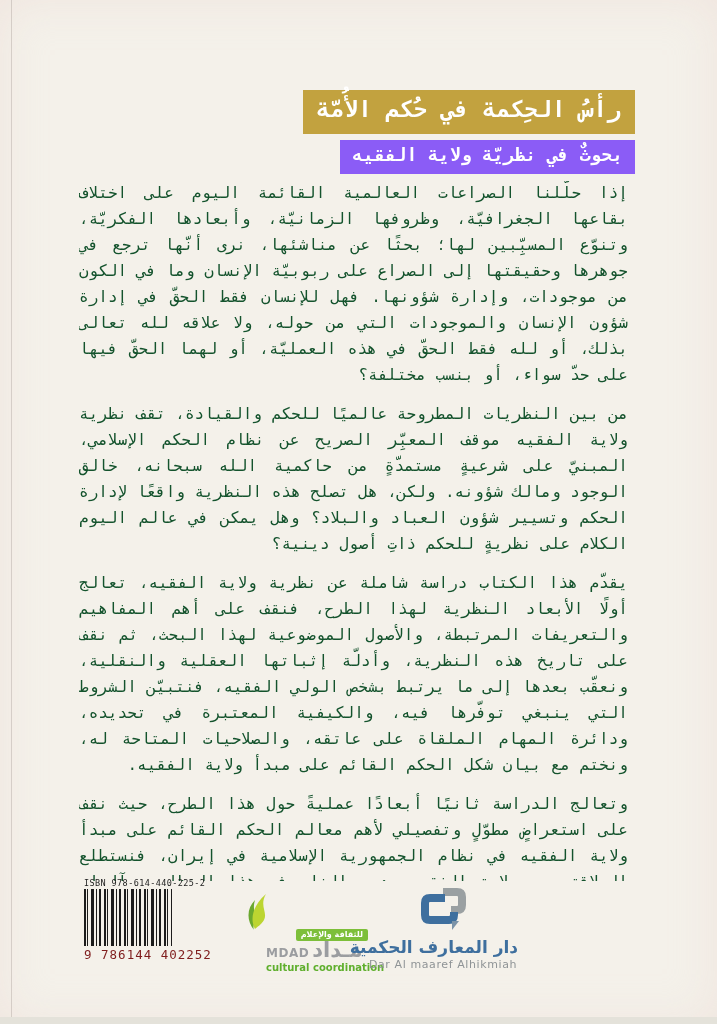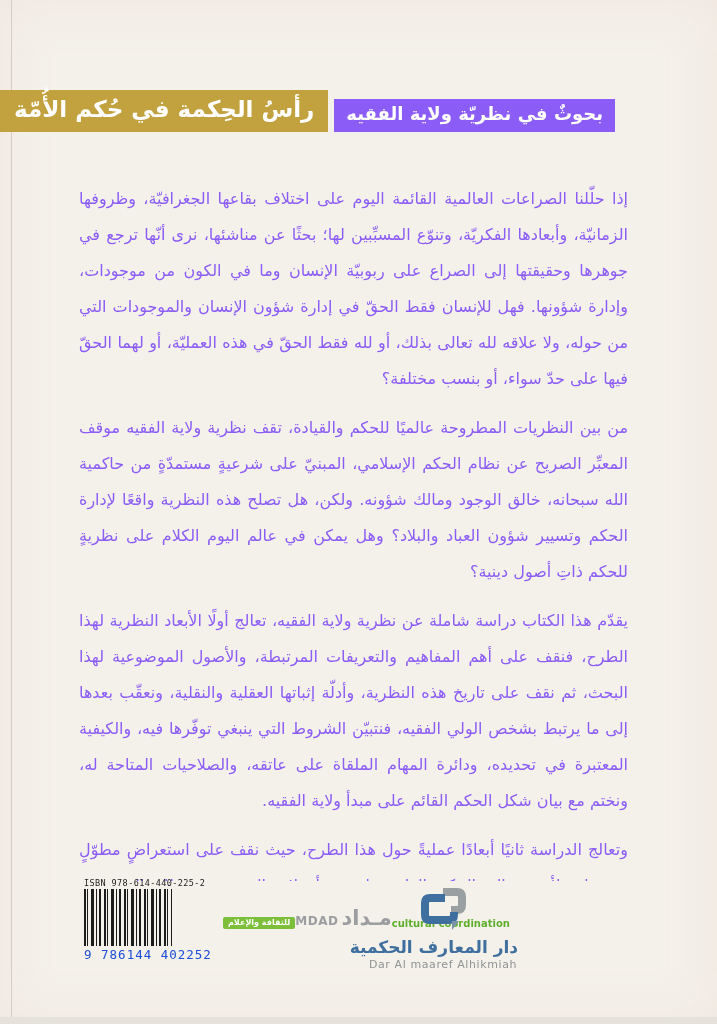--- a/index.html
+++ b/index.html
@@ -6,50 +6,50 @@
   .page{
     position:relative;width:717px;height:1024px;margin:0 auto;
     background:#f4f1ea;overflow:hidden;
     font-family:"DejaVu Sans",sans-serif;
     box-shadow:inset 0 0 46px rgba(233,211,206,.38);
   }
   .scan-line{position:absolute;left:11px;top:0;bottom:0;width:1px;background:rgba(178,168,162,.45);}
   .scan-bottom{position:absolute;left:0;right:0;bottom:0;height:7px;background:#e4e2da;}
 
   
-  .title-block{position:absolute;top:90px;right:102px;display:flex;flex-direction:row;align-items:flex-end;gap:6px;}
+  .title-block{position:absolute;top:90px;right:82px;display:flex;flex-direction:column;align-items:flex-end;gap:6px;font-family:Liberation Mono, monospace;}
   .band{direction:rtl;color:#fff;font-weight:bold;white-space:nowrap;}
   .band.gold{background:#c2a23f;font-size:23px;padding:6px 14px 10px;}
   .band.teal{background:#8b5cf6;font-size:18px;padding:4px 12px 8px;}
 
   
   .body-text{
     position:absolute;top:181px;left:79px;right:89px;height:700px;overflow:hidden;
-    direction:rtl;text-align:justify;color:#8b5cf6;
-    font-size:16px;line-height:36px;
+    direction:rtl;text-align:justify;color:#14532d;
+    font-size:16px;line-height:26px;font-family:Liberation Mono, monospace;
   }
   .body-text p{margin:0 0 13px;}
   .body-text p.center-last{text-align-last:center;}
 
   
   .barcode{position:absolute;left:84px;top:878px;width:88px;text-align:center;}
   .barcode .isbn{font-family:"DejaVu Sans Mono",monospace;font-size:8.5px;letter-spacing:.4px;color:#222;white-space:nowrap;}
   .barcode .bars{
     height:57px;margin-top:1px;
     background:repeating-linear-gradient(90deg,
       #1c1c1c 0 2px,transparent 2px 3px,
       #1c1c1c 3px 4px,transparent 4px 7px,
       #1c1c1c 7px 10px,transparent 10px 12px,
       #1c1c1c 12px 13px,transparent 13px 15px,
       #1c1c1c 15px 17px,transparent 17px 20px);
   }
-  .barcode .digits{font-family:"DejaVu Sans Mono",monospace;font-size:12.5px;color:#1d4ed8;letter-spacing:1px;margin-top:1px;white-space:nowrap;}
+  .barcode .digits{font-family:"DejaVu Sans Mono",monospace;font-size:12.5px;color:#7f1d1d;letter-spacing:1px;margin-top:1px;white-space:nowrap;}
 
   
-  .mdad{position:absolute;left:249px;top:892px;width:102px;display:flex;flex-direction:row;align-items:flex-end;}
+  .mdad{position:absolute;left:266px;top:892px;width:102px;display:flex;flex-direction:column;align-items:flex-start;}
   .mdad .flame{margin-left:-26px;margin-bottom:-3px;}
   .mdad .pill{align-self:flex-end;background:#7dbf3a;color:#fff;font-size:8px;font-weight:bold;padding:1px 5px 2px;border-radius:2px;direction:rtl;white-space:nowrap;}
   .mdad .wordmark{display:flex;align-items:baseline;gap:3px;direction:ltr;margin-top:-1px;}
   .mdad .latin{color:#9b9da0;font-weight:bold;font-size:12px;letter-spacing:.5px;}
   .mdad .arabic{color:#9b9da0;font-weight:bold;font-size:21px;direction:rtl;line-height:1;}
   .mdad .tagline{color:#5faf2d;font-size:10px;font-weight:bold;white-space:nowrap;margin-top:1px;}
 
   
   .dar{position:absolute;left:368px;top:885px;width:150px;text-align:center;}
   .dar .arabic{color:#3e6f9e;font-weight:bold;font-size:17px;direction:rtl;margin-top:2px;white-space:nowrap;}

